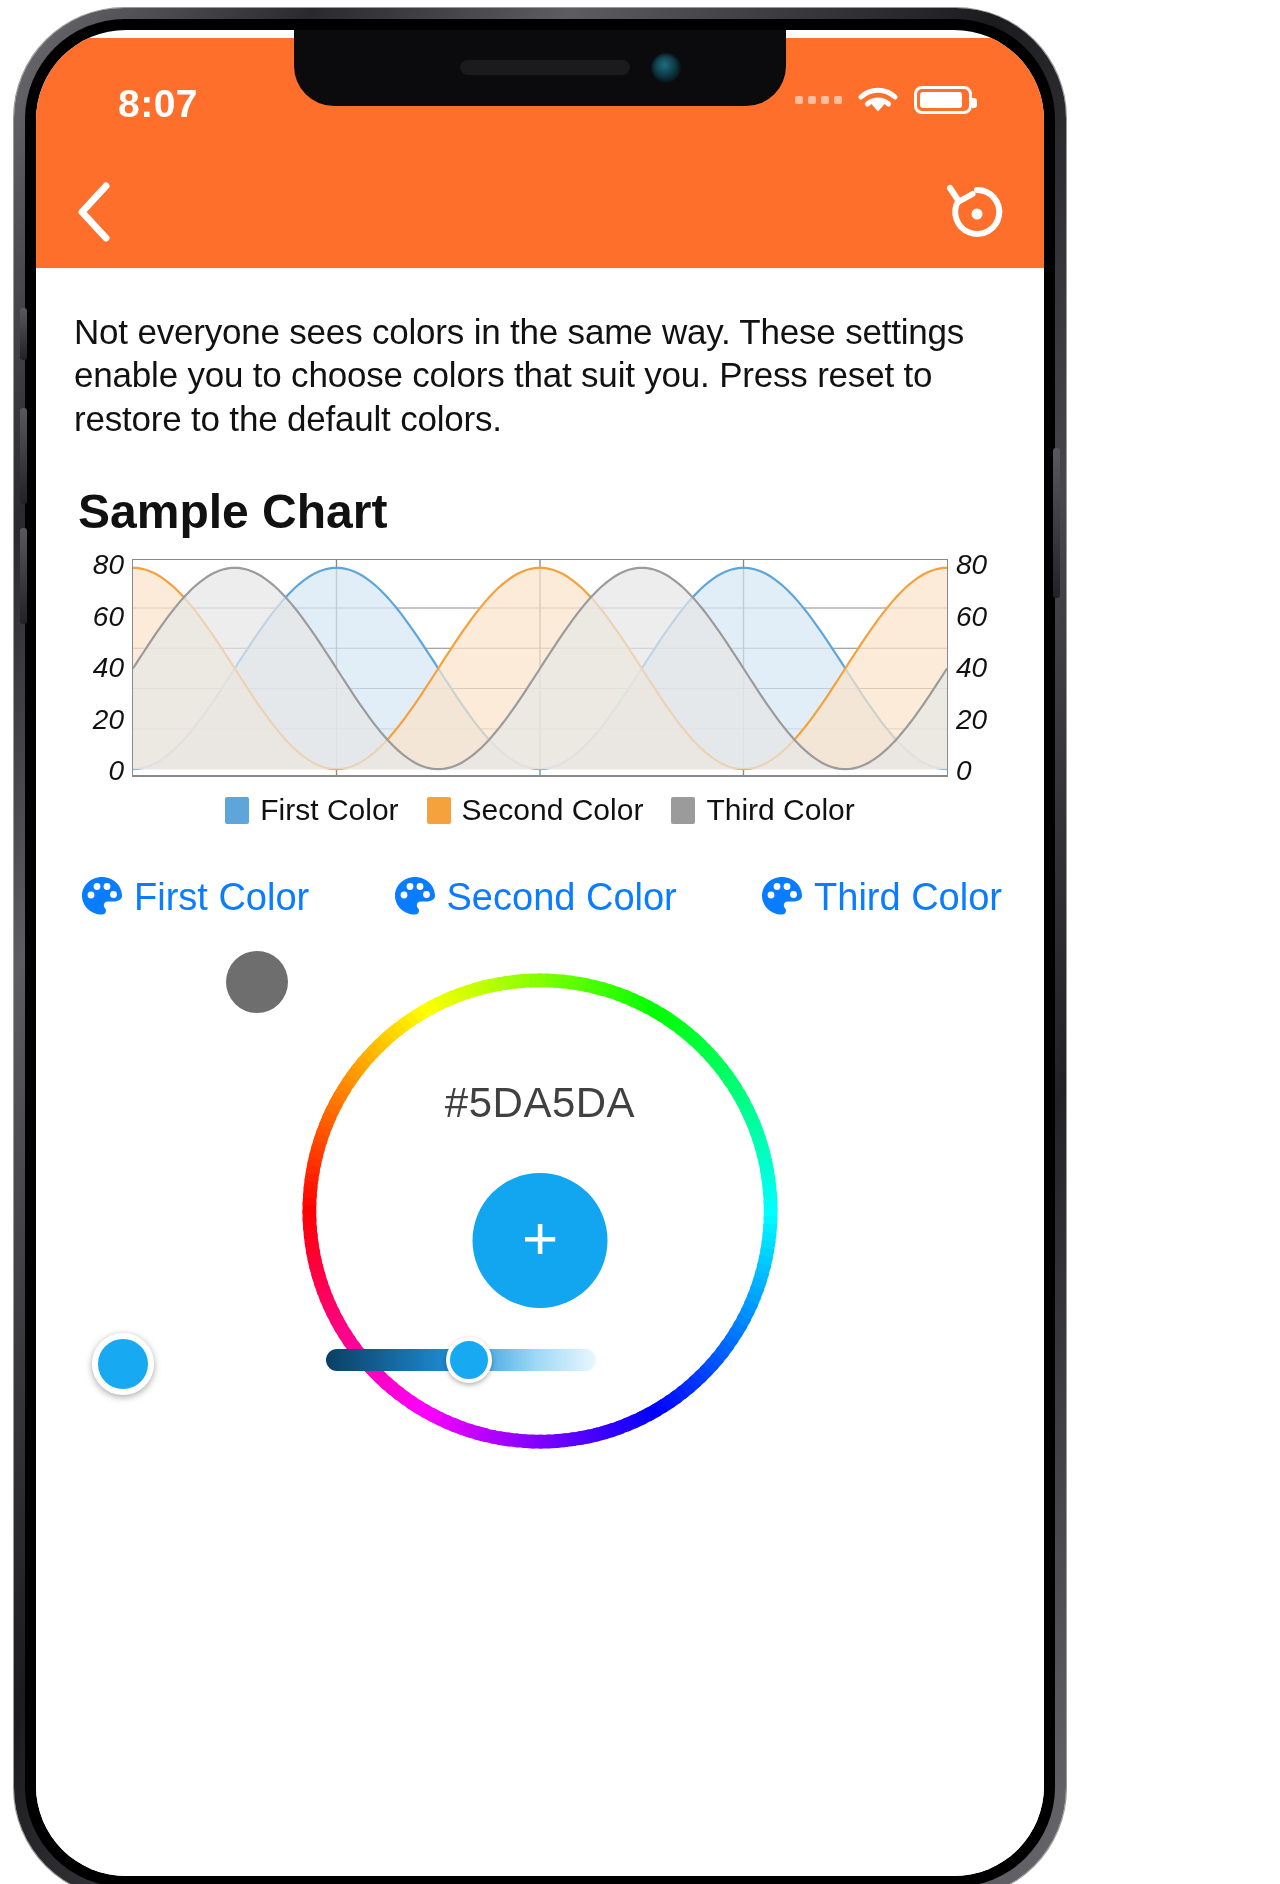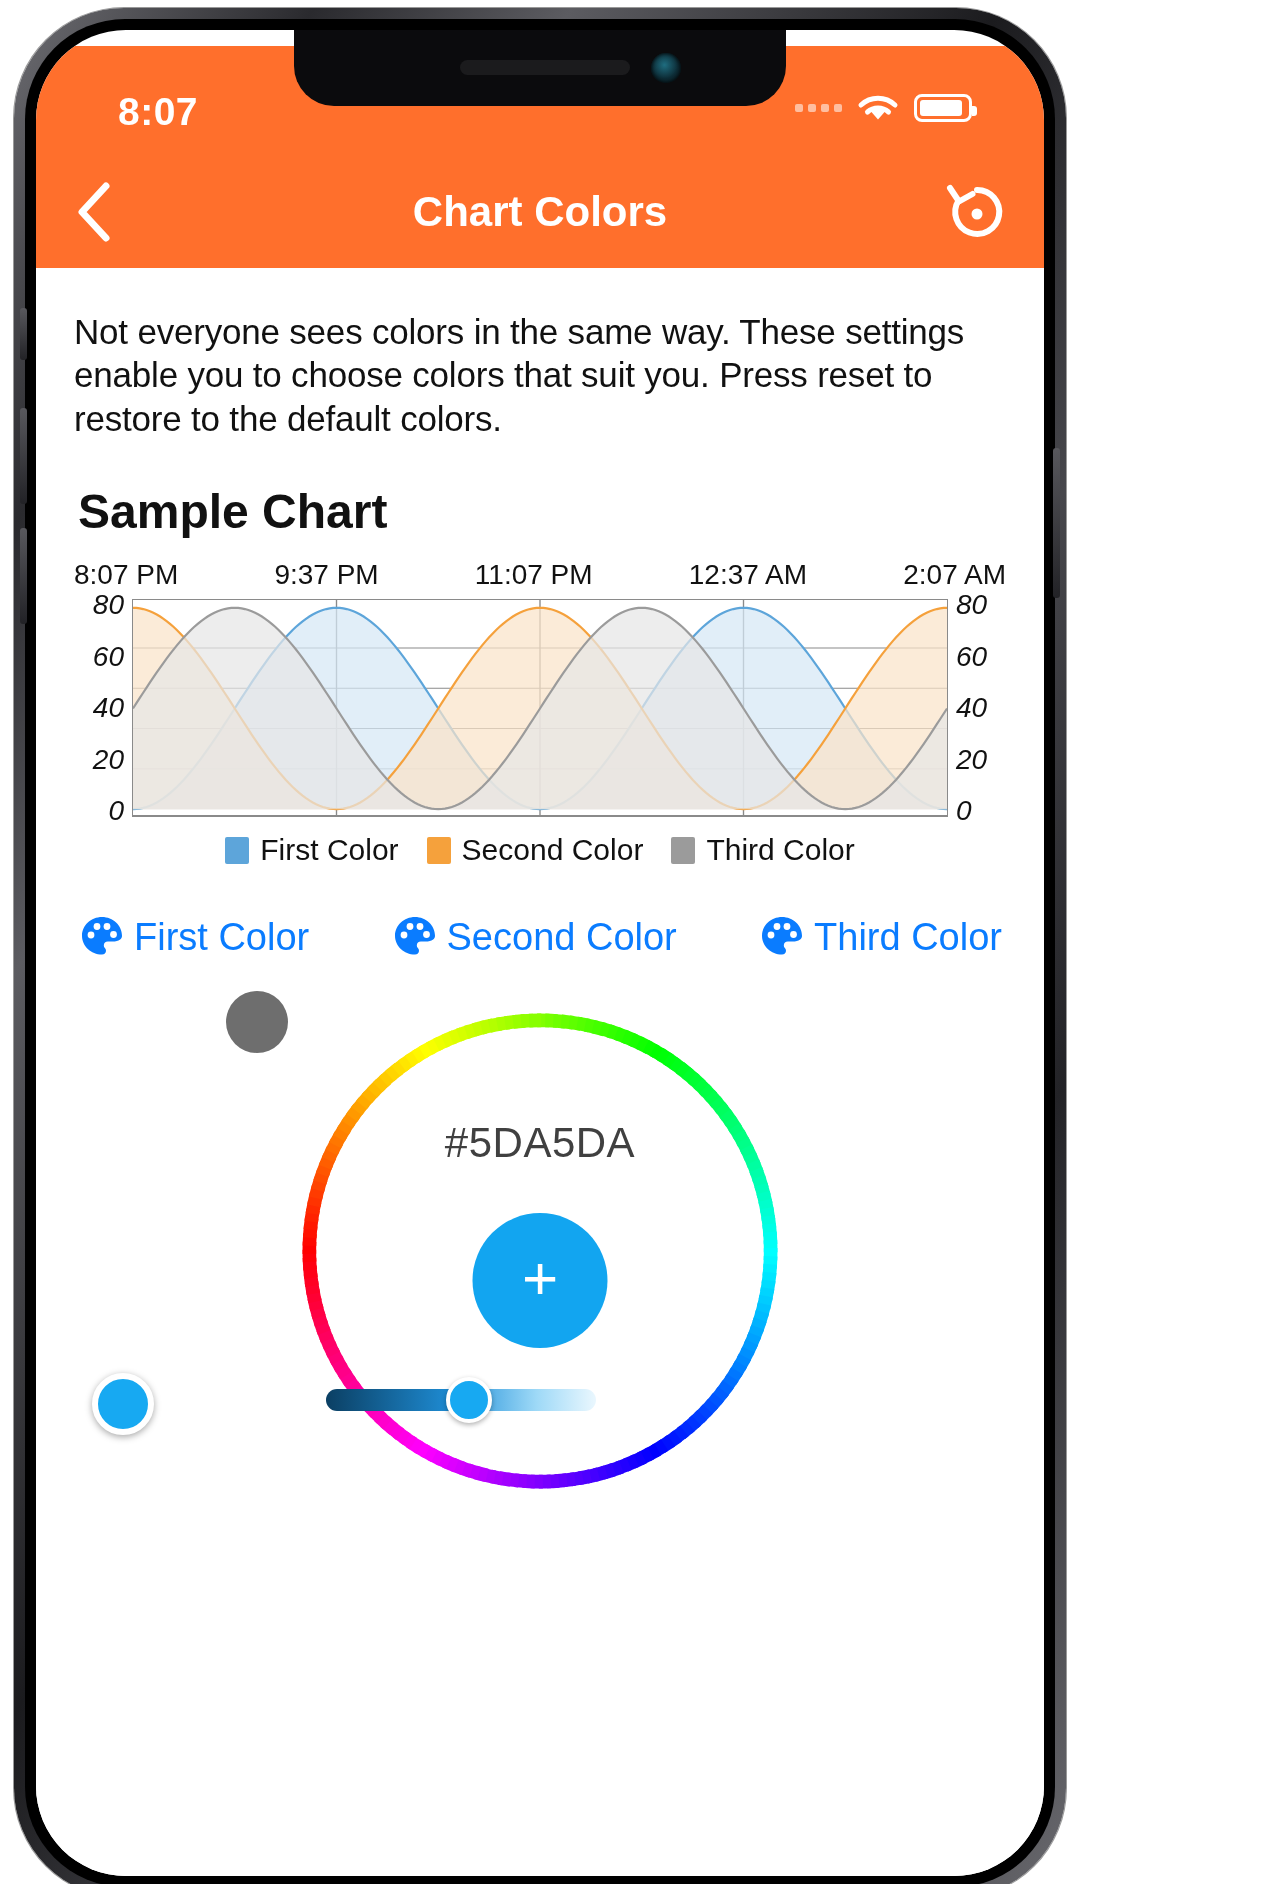--- a/index.html
+++ b/index.html
@@ -35,21 +35,21 @@
   }
   
   .side-btn { position: absolute; background: linear-gradient(180deg,#58585d,#222226); border-radius: 3px; }
   #btn-silent { left: 6px; top: 300px; width: 7px; height: 52px; }
   #btn-volup  { left: 6px; top: 400px; width: 7px; height: 96px; }
   #btn-voldn  { left: 6px; top: 520px; width: 7px; height: 96px; }
   #btn-power  { right: 6px; top: 440px; width: 7px; height: 150px; }
 
   
   #status-bar {
-    position: absolute; top: 16px; left: 0; right: 0; height: 125px;
+    position: absolute; top: 8px; left: 0; right: 0; height: 125px;
     background: #ff6f2c; z-index: 3;
   }
   #notch {
     position: absolute; top: 0; left: 50%; transform: translateX(-50%);
     width: 492px; height: 76px;
     background: #0b0b0d;
     border-bottom-left-radius: 40px; border-bottom-right-radius: 40px;
     z-index: 6;
   }
   #speaker-grill {
@@ -233,44 +233,36 @@
         <div id="speaker-grill"></div>
         <div id="front-camera"></div>
       </div>
 
       <div id="nav-bar">
         <div class="nav-icon-btn">
           <svg width="46" height="64" viewBox="0 0 46 64">
             <path d="M34 6 L10 32 L34 58" stroke="#ffffff" stroke-width="7" fill="none" stroke-linecap="round" stroke-linejoin="round"></path>
           </svg>
         </div>
-        <div id="nav-title">Chart Colors</div>
         <div class="nav-icon-btn">
           <svg width="62" height="62" viewBox="0 0 62 62">
             <path d="M31 9 A22 22 0 1 1 12.5 19.5" stroke="#ffffff" stroke-width="6" fill="none" stroke-linecap="round"></path>
             <path d="M4 7 L13 20.5 L26.5 13" stroke="#ffffff" stroke-width="6" fill="none" stroke-linecap="round" stroke-linejoin="round"></path>
             <circle cx="31" cy="33" r="5.5" fill="#ffffff"></circle>
           </svg>
         </div>
       </div>
 
       <div id="content">
 
         <p id="intro-text">Not everyone sees colors in the same way.  These settings enable you to choose colors that suit you. Press reset to restore to the default colors.</p>
 
         <h2 id="section-title">Sample Chart</h2>
 
         <div id="chart-block">
-          <div id="x-axis-labels">
-              <span>8:07 PM</span>
-              <span>9:37 PM</span>
-              <span>11:07 PM</span>
-              <span>12:37 AM</span>
-              <span>2:07 AM</span>
-            </div>
           <div id="chart-row">
             <div class="y-axis left">
                 <span style="top: 6px;">80</span>
                 <span style="top: 57.5px;">60</span>
                 <span style="top: 109px;">40</span>
                 <span style="top: 160.5px;">20</span>
                 <span style="top: 212px;">0</span>
               </div>
             <div id="plot">
               <svg id="plot-svg" viewBox="0 0 600 220" preserveAspectRatio="none">

